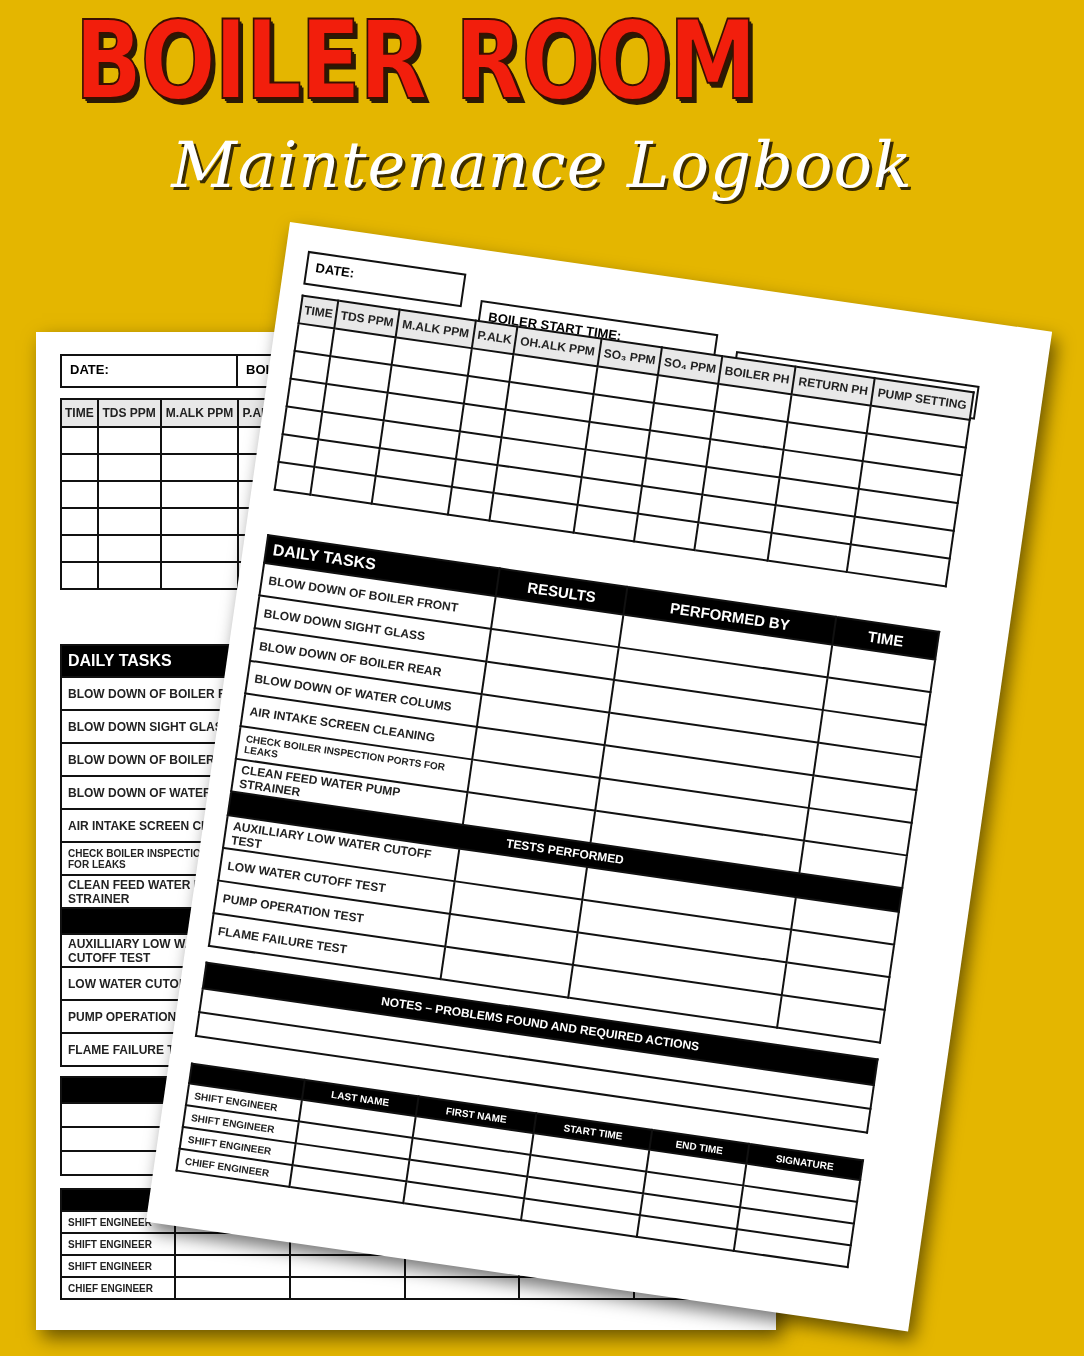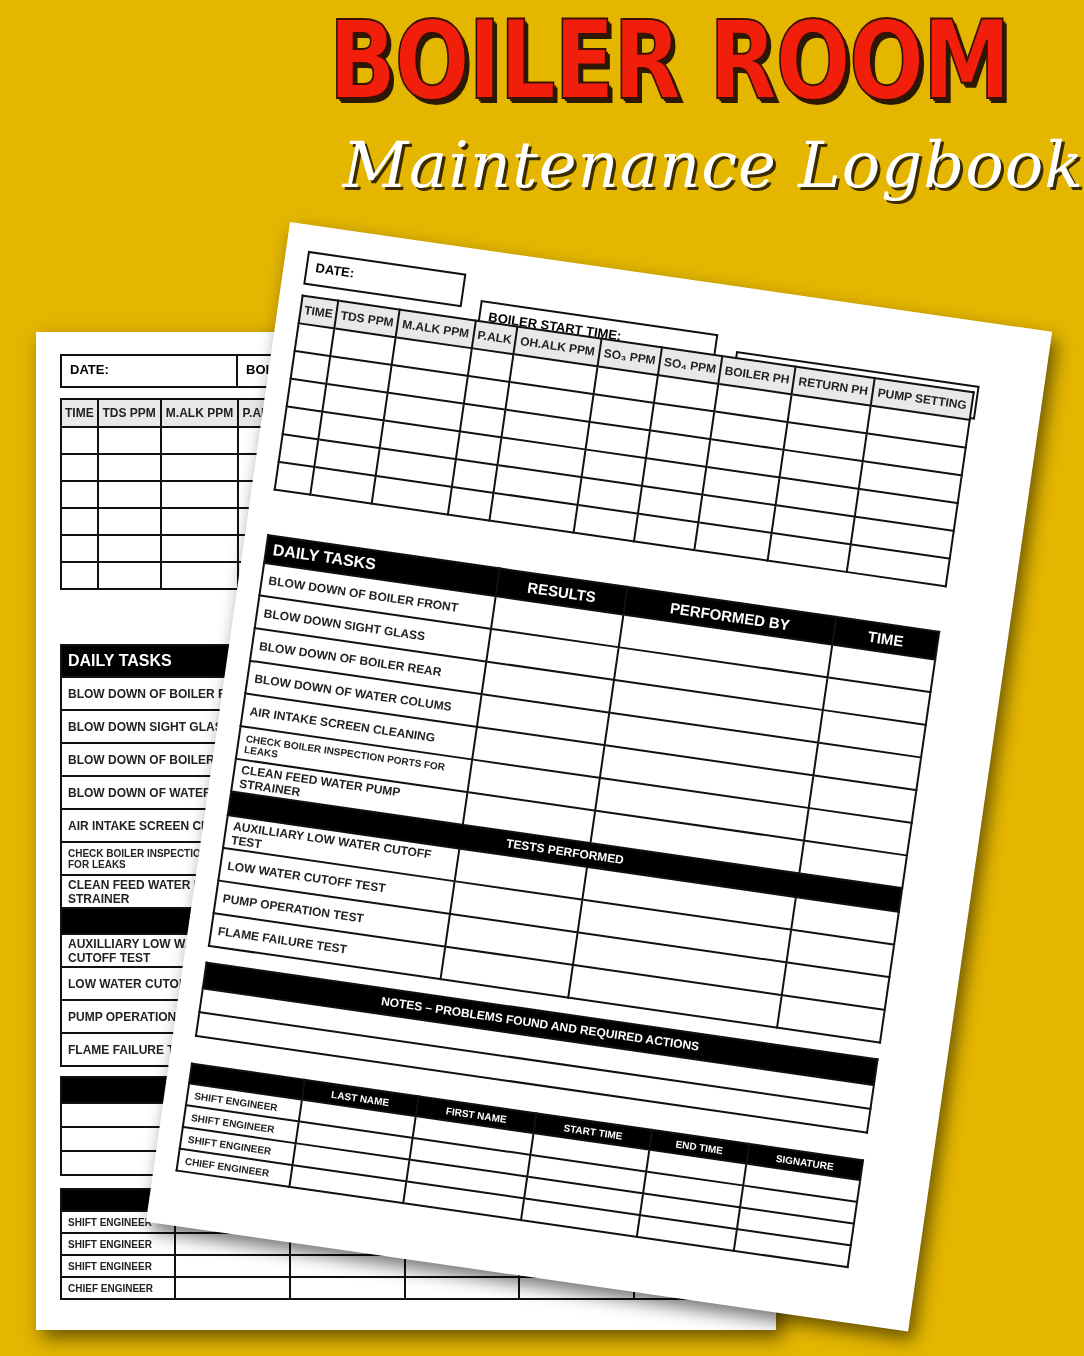--- a/index.html
+++ b/index.html
@@ -1,20 +1,20 @@
 <!DOCTYPE html>
 <html><head>
 <meta charset="utf-8">
 <style>
   html,body{margin:0;padding:0;}
   body{width:1084px;height:1356px;background:#e4b600;position:relative;overflow:hidden;font-family:"Liberation Sans",sans-serif;}
-  .title{position:absolute;left:0;width:1084px;text-align:right;top:6px;}
+  .title{position:absolute;left:0;width:1084px;text-align:left;top:6px;}
   .title-main{font-family:"DejaVu Sans",sans-serif;font-weight:900;font-size:108px;letter-spacing:-2px;color:#f21e0c;
     text-shadow:3px 3px 0 #2a1a05,5px 5px 0 #2a1a05;transform:scaleX(0.82);display:inline-block;line-height:110px;-webkit-text-stroke:2px #3a1000;}
-  .title-sub{position:absolute;top:128px;left:0;width:1084px;text-align:right;font-family:"DejaVu Serif",serif;font-style:italic;
+  .title-sub{position:absolute;top:128px;left:0;width:1084px;text-align:center;font-family:"DejaVu Serif",serif;font-style:italic;
     font-size:64px;color:#fff;text-shadow:3px 3px 0 #3b2c00;letter-spacing:1px;}
   .page{position:absolute;background:#fff;box-shadow:6px 8px 18px rgba(0,0,0,.55);}
   .back{left:36px;top:332px;width:740px;height:998px;}
   .front{left:200px;top:190px;width:770px;height:1010px;transform:rotate(8.2deg);transform-origin:0 0;left:290px;top:222px;}
   table{border-collapse:collapse;width:100%;}
   td,th{border:2px solid #111;font-weight:bold;font-size:12px;color:#222;padding:0 6px;}
   .hdr th{background:#e8e8e8;text-align:center;font-size:12px;line-height:14px;padding:6px 2px;}
   .bar{background:#000;color:#fff;font-weight:bold;}
   .box{border:2px solid #111;font-weight:bold;font-size:13px;padding:6px 8px;height:18px;}
   .row-lbl{font-size:12px;height:31px;}

